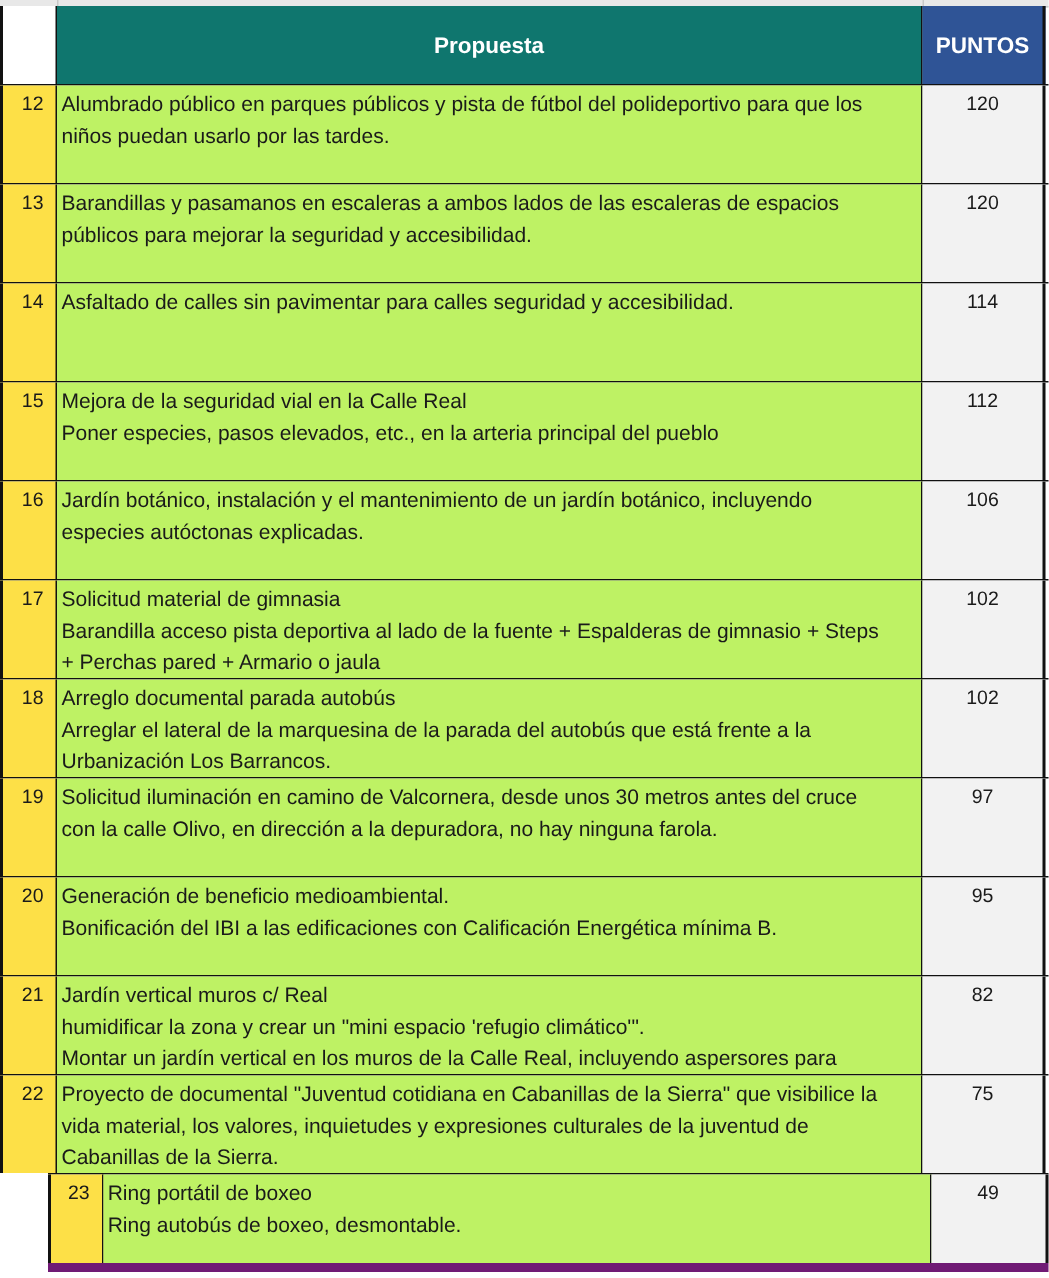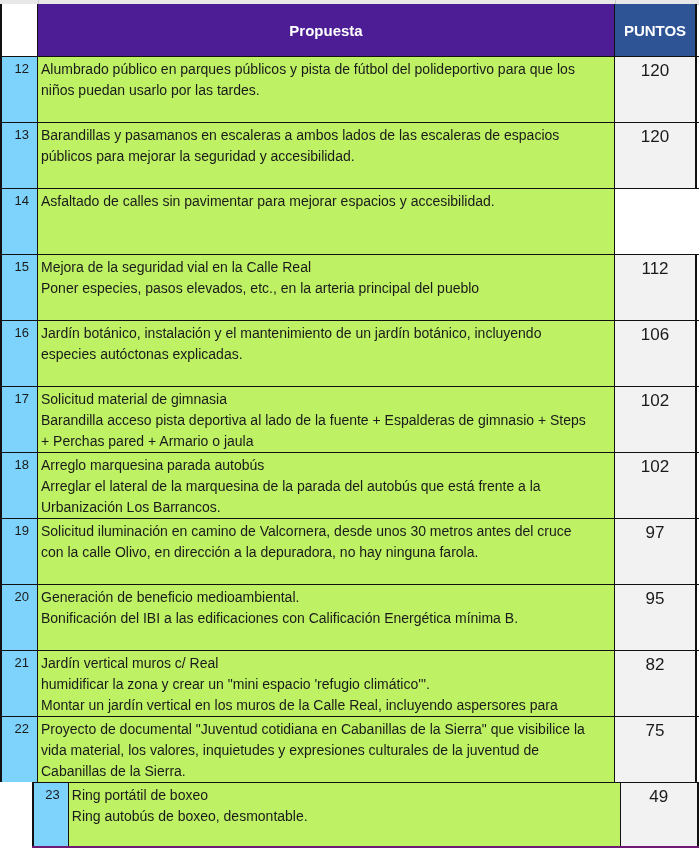--- a/index.html
+++ b/index.html
@@ -42,21 +42,21 @@
       width: 38px;
       height: 52px;
       background: #ffffff;
       border-left: 2px solid #111;
       border-right: 1px solid #111;
       box-sizing: border-box;
     }
     .hdr .h-prop {
       width: 577px;
       height: 52px;
-      background: #4c1d95;
+      background: #0f766e;
       color: #ffffff;
       font-weight: bold;
       font-size: 15px;
       display: flex;
       align-items: center;
       justify-content: center;
       border-right: 1px solid #111;
       box-sizing: border-box;
     }
     .hdr .h-pts {
@@ -72,26 +72,26 @@
       border-right: 2px solid #111;
       box-sizing: border-box;
     }
     .row {
       display: flex;
       border-top: 1px solid #111;
       box-sizing: border-box;
       height: 66px;
     }
     .row:last-child {
-      border-bottom: 2px solid #701a75;
+      border-bottom: 6px solid #701a75;
       margin-left: 32px;
     }
     .cell-idx {
       width: 38px;
-      background: #7dd3fc;
+      background: #fde047;
       border-left: 2px solid #111;
       border-right: 1px solid #111;
       box-sizing: border-box;
       font-size: 13px;
       text-align: right;
       padding: 4px 8px 0 0;
     }
     .cell-prop {
       width: 577px;
       background: #bef264;
@@ -104,21 +104,21 @@
     }
     .cell-prop .line {
       display: block;
       white-space: nowrap;
     }
     .cell-pts {
       width: 82px;
       background: #f2f2f2;
       border-right: 2px solid #111;
       box-sizing: border-box;
-      font-size: 17px;
+      font-size: 13px;
       text-align: center;
       padding-top: 4px;
     }
   </style>
 </head>
 <body>
 
 <div class="top-strip">
   <div class="sep" style="left:38px"></div>
   <div class="sep" style="left:615px"></div>
@@ -143,22 +143,23 @@
         <div class="cell-idx">13</div>
         <div class="cell-prop">
           <span class="line">Barandillas y pasamanos en escaleras a ambos lados de las escaleras de espacios</span>
           <span class="line">públicos para mejorar la seguridad y accesibilidad.</span>
         </div>
         <div class="cell-pts">120</div>
       </div>
       <div class="row">
         <div class="cell-idx">14</div>
         <div class="cell-prop">
-          <span class="line">Asfaltado de calles sin pavimentar para mejorar espacios y accesibilidad.</span>
-        </div>
+          <span class="line">Asfaltado de calles sin pavimentar para calles seguridad y accesibilidad.</span>
+        </div>
+        <div class="cell-pts">114</div>
       </div>
       <div class="row">
         <div class="cell-idx">15</div>
         <div class="cell-prop">
           <span class="line">Mejora de la seguridad vial en la Calle Real</span>
           <span class="line">Poner especies, pasos elevados, etc., en la arteria principal del pueblo</span>
         </div>
         <div class="cell-pts">112</div>
       </div>
       <div class="row">
@@ -174,21 +175,21 @@
         <div class="cell-prop">
           <span class="line">Solicitud material de gimnasia</span>
           <span class="line">Barandilla acceso pista deportiva al lado de la fuente + Espalderas de gimnasio + Steps</span>
           <span class="line">+ Perchas pared + Armario o jaula</span>
         </div>
         <div class="cell-pts">102</div>
       </div>
       <div class="row">
         <div class="cell-idx">18</div>
         <div class="cell-prop">
-          <span class="line">Arreglo marquesina parada autobús</span>
+          <span class="line">Arreglo documental parada autobús</span>
           <span class="line">Arreglar el lateral de la marquesina de la parada del autobús que está frente a la</span>
           <span class="line">Urbanización Los Barrancos.</span>
         </div>
         <div class="cell-pts">102</div>
       </div>
       <div class="row">
         <div class="cell-idx">19</div>
         <div class="cell-prop">
           <span class="line">Solicitud iluminación  en camino de Valcornera, desde unos 30 metros antes del cruce</span>
           <span class="line">con la calle Olivo, en dirección a la depuradora, no hay ninguna farola.</span>

